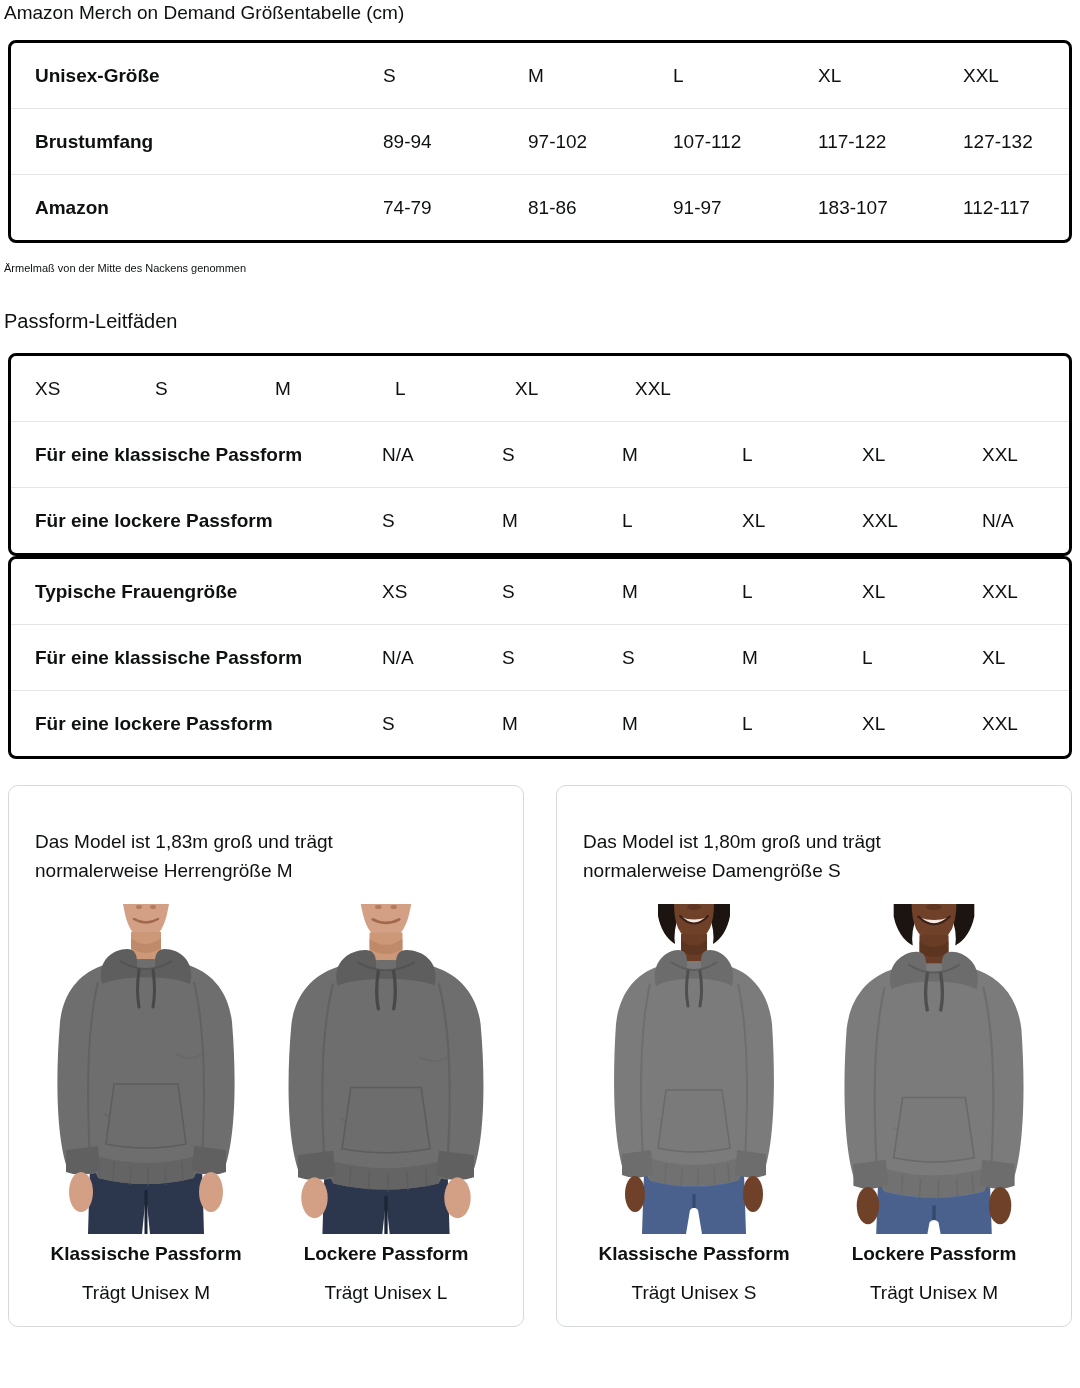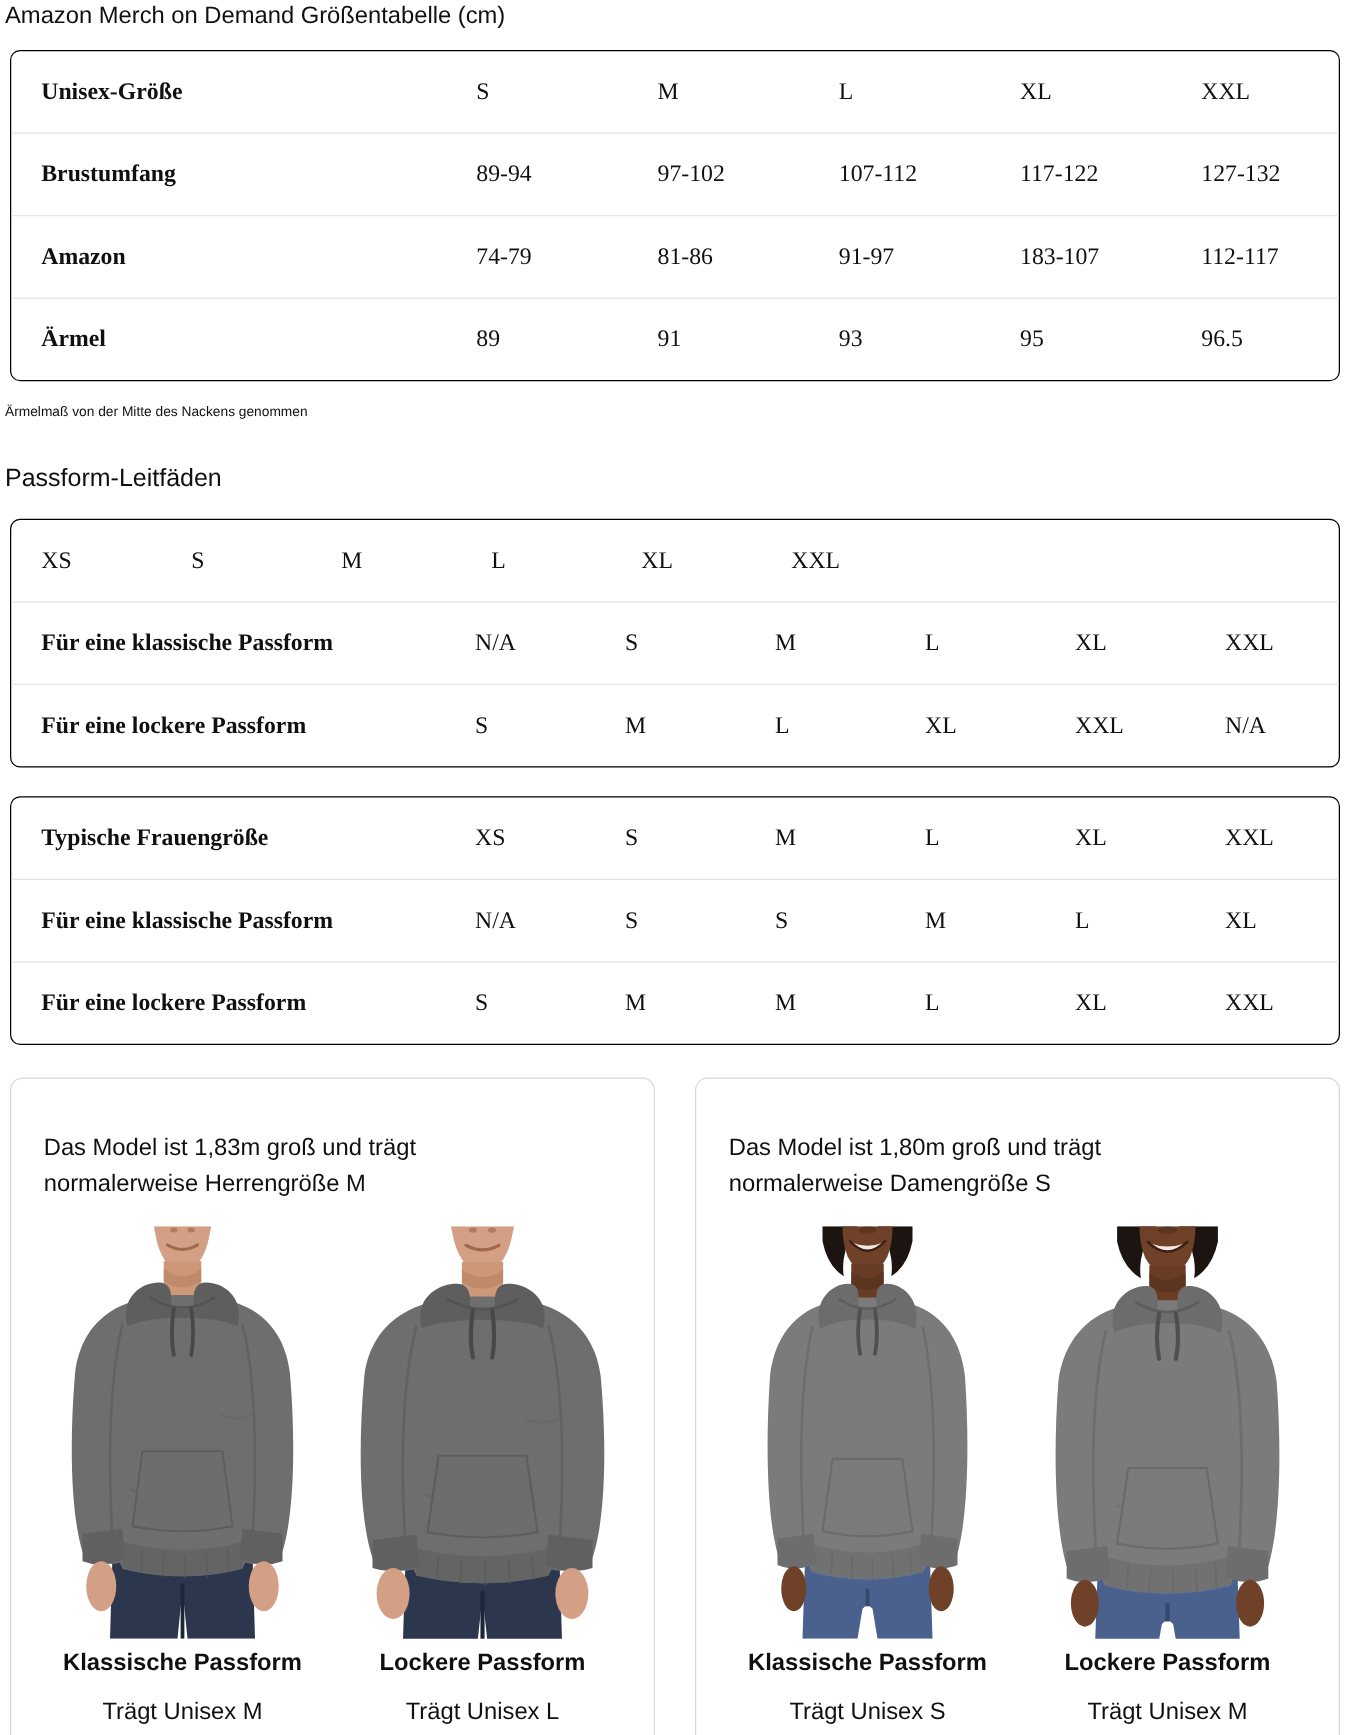--- a/index.html
+++ b/index.html
@@ -3,32 +3,32 @@
 <meta charset="utf-8">
 <title>Größentabelle</title>
 <style>
   html,body{margin:0;padding:0;}
   body{
     width:1080px;height:1388px;background:#ffffff;color:#0f1111;
     font-family:"Liberation Sans","DejaVu Sans",sans-serif;
     -webkit-font-smoothing:antialiased;overflow:hidden;
   }
   .page-title{font-size:19px;font-weight:400;margin:2px 0 16px 4px;line-height:22px;}
-  .tcard{margin:0 8px;border:1px solid #000000;border-radius:8px;background:#fff;font-family:Liberation Serif, serif;}
+  .tcard{margin:0 8px;border:3px solid #000000;border-radius:8px;background:#fff;}
   .trow{display:flex;align-items:center;height:65px;padding-left:24px;}
   .trow + .trow{border-top:1px solid #e3e6e6;}
   .tlabel{font-weight:700;font-size:19px;flex:none;}
   .tcell{font-size:19px;flex:none;}
   .size-table .tlabel{width:348px;}
   .size-table .tcell{width:145px;}
   .fit-table .tlabel{width:347px;}
   .fit-table .tcell{width:120px;}
   .note{font-size:11px;margin:15px 0 0 4px;line-height:20px;}
   .section-heading{font-size:20px;font-weight:400;margin:32px 0 20px 4px;line-height:23px;}
-  .fit-table.second{margin-top:23px;}
+  .fit-table.second{}
   .cards{display:flex;gap:32px;margin:26px 8px 0 8px;}
   .mcard{flex:1;border:1px solid #d5d9d9;border-radius:10px;padding:22px 0 22px 0;background:#fff;}
   .mcard .intro{padding:0 26px;font-size:19px;line-height:29px;max-width:420px;}
   .figs{display:flex;justify-content:center;margin-top:14px;}
   figure{margin:0;width:240px;text-align:center;}
   .model-img{width:240px;height:330px;}
   .model-img svg{display:block;width:240px;height:330px;}
   figcaption .fit{font-size:19px;font-weight:700;margin-top:8px;line-height:23px;}
   figcaption .wears{font-size:19px;margin-top:16px;line-height:23px;}
   .defs-svg{position:absolute;width:0;height:0;overflow:hidden;}
@@ -135,28 +135,20 @@
     <div class="tcell">127-132</div>
   </div>
   <div class="trow">
     <div class="tlabel">Amazon</div>
     <div class="tcell">74-79</div>
     <div class="tcell">81-86</div>
     <div class="tcell">91-97</div>
     <div class="tcell">183-107</div>
     <div class="tcell">112-117</div>
   </div>
-  <div class="trow">
-    <div class="tlabel">Ärmel</div>
-    <div class="tcell">89</div>
-    <div class="tcell">91</div>
-    <div class="tcell">93</div>
-    <div class="tcell">95</div>
-    <div class="tcell">96.5</div>
-  </div>
 </div>
 
 <p class="note">Ärmelmaß von der Mitte des Nackens genommen</p>
 
 <h2 class="section-heading">Passform-Leitfäden</h2>
 
 <div class="tcard fit-table">
   <div class="trow">
     <div class="tcell">XS</div>
     <div class="tcell">S</div>

